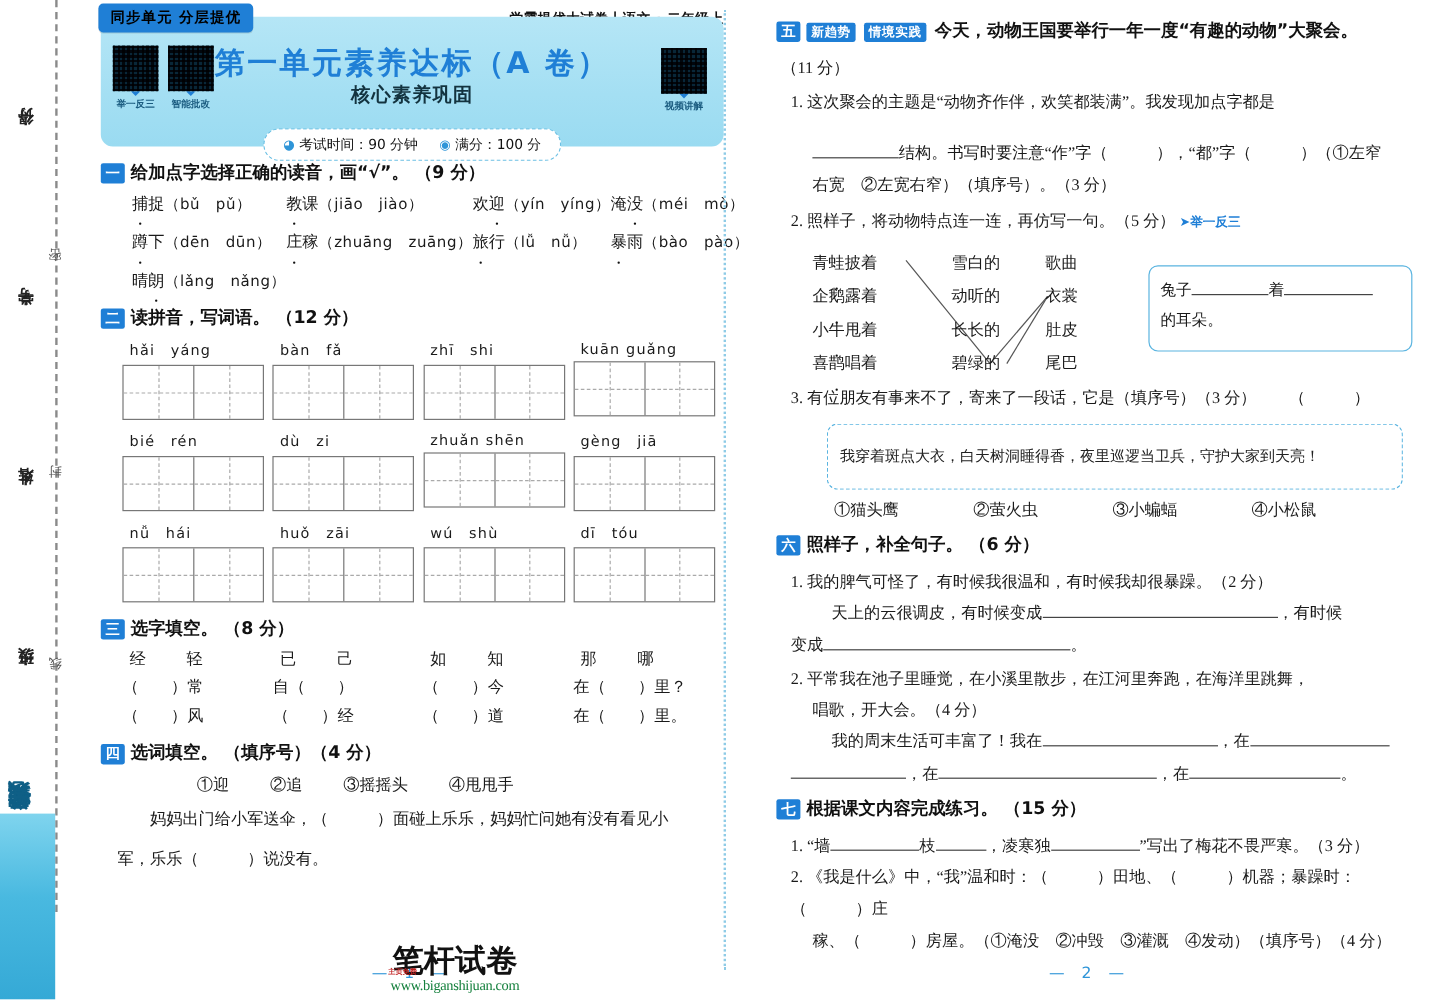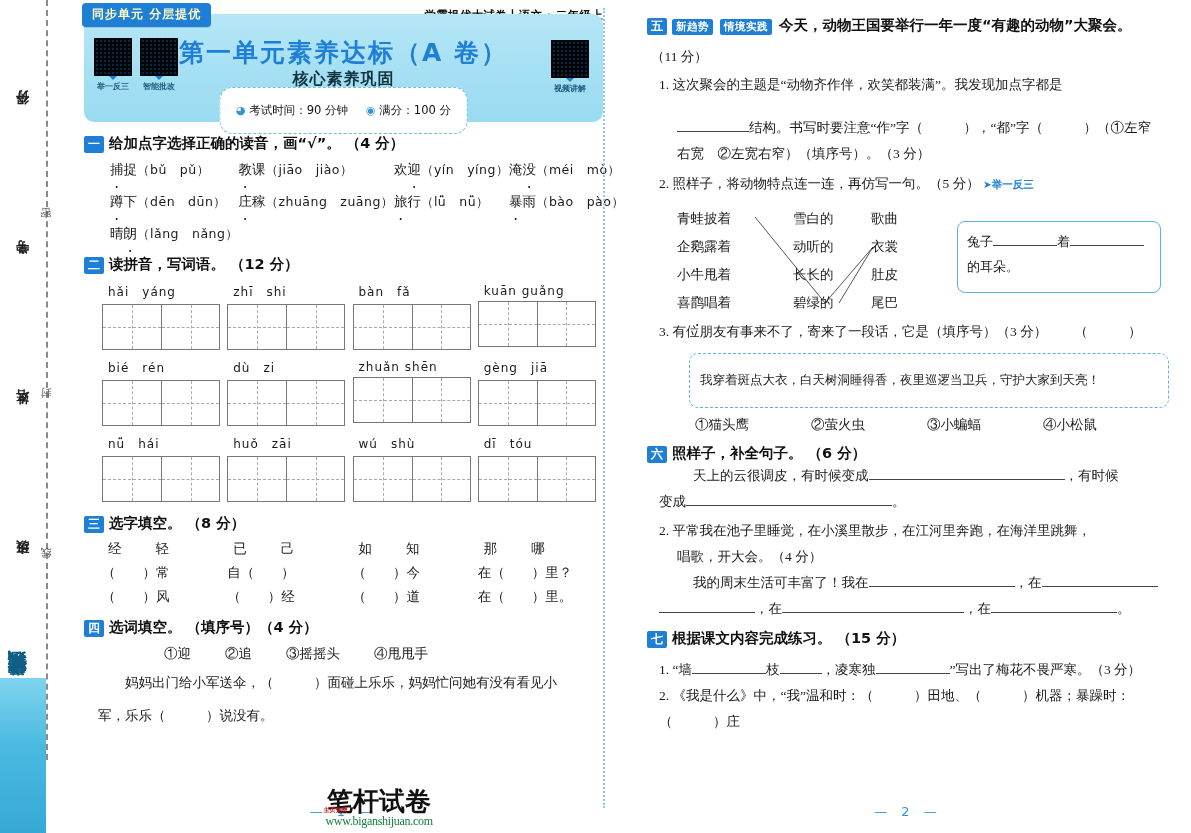--- a/index.html
+++ b/index.html
@@ -63,21 +63,21 @@
     font-size:11.5px; font-weight:bold; color:#111; letter-spacing:.3px;
     font-family:"DejaVu Sans", sans-serif; white-space:nowrap;
   }
   .banner {
     margin-top:8px; height:108px; border-radius:10px;
     background:linear-gradient(180deg,#b5e6f6 0%, #a4dff3 60%, #9adbf1 100%);
     position:relative;
   }
   .tag-pill {
     position:absolute; left:-2px; top:-11px;
-    background:#1f7fd6; color:#fef9c3; font-weight:bold;
+    background:#1f7fd6; color:#000000; font-weight:bold;
     font-size:12px; padding:3px 10px 4px 10px; border-radius:4px;
     font-family:"DejaVu Sans", sans-serif; letter-spacing:1px;
     box-shadow:0 1px 0 rgba(0,0,0,.12);
   }
   .qr-group { position:absolute; left:10px; top:24px; display:flex; gap:8px; }
   .qr-one { text-align:center; }
   .qr-box { width:38px; height:38px; background:#0d2b3a; position:relative;
             background-image:
               repeating-linear-gradient(90deg,#0d2b3a 0 2px,#b9e6f7 2px 4px),
               repeating-linear-gradient(0deg,#0d2b3a 0 2px,transparent 2px 4px);
@@ -94,21 +94,21 @@
     font-family:"DejaVu Sans", sans-serif;
   }
   .ttl-sub {
     position:absolute; left:0; right:0; top:55px; text-align:center;
     font-size:16px; font-weight:bold; color:#13333f; letter-spacing:1px;
     font-family:"DejaVu Sans", sans-serif;
   }
   .info-pill {
     position:absolute; left:50%; transform:translateX(-50%); bottom:-12px;
     background:#fff; border:1.5px dashed #6cc0e4; border-radius:13px;
-    padding:15px 16px; font-size:11.5px; color:#111; white-space:nowrap;
+    padding:5px 16px; font-size:11.5px; color:#111; white-space:nowrap;
     font-family:"DejaVu Sans", sans-serif; display:flex; gap:18px; align-items:center;
   }
   .info-pill .ic { color:#2f95d8; font-size:11px; }
 
   
   .qsec { margin:12px 8px 0 8px; }
   .qhead { display:flex; align-items:baseline; gap:5px; font-size:14.5px;
            font-weight:bold; font-family:"DejaVu Sans", sans-serif; color:#111; }
   .num-box {
     display:inline-block; background:#1f7fd6; color:#fff;
@@ -163,21 +163,21 @@
     font-family:"DejaVu Sans", sans-serif;
   }
 
   .match-wrap { margin:7px 0 0 30px; position:relative; height:112px; }
   .mcol { position:absolute; top:0; font-size:13.5px; line-height:28px; }
   .mcol.c1 { left:0; }
   .mcol.c2 { left:116px; }
   .mcol.c3 { left:194px; }
   .match-svg { position:absolute; left:0; top:0; width:270px; height:112px; }
   .ansbox {
-    position:absolute; left:280px; top:16px; width:204px; height:72px;
+    position:absolute; left:280px; top:16px; width:220px; height:72px;
     border:1.5px solid #5ab4e0; border-radius:8px; background:#fff;
     padding:7px 9px; font-size:13px; line-height:1.95;
   }
 
   .riddle {
     margin:8px 0 0 42px; width:480px;
     border:1.5px dashed #5ab4e0; border-radius:9px;
     padding:18px 10px; font-size:12.5px; color:#222; white-space:nowrap;
   }
   .riddle-opts { margin:8px 0 0 48px; display:flex; gap:62px; font-size:13.5px; }
@@ -253,21 +253,21 @@
           <span><span class="ic">◉</span>
                 <span>满分：100 分</span></span>
         </div>
       </div>
     </div>
 
     <div class="qsec">
       <div class="qhead">
         <span class="num-box">一</span>
         <span>给加点字选择正确的读音，画“√”。</span>
-        <span class="pts">（4 分）</span>
+        <span class="pts">（9 分）</span>
       </div>
       <div class="py-grid" id="py-grid">
           <div class="py-item"><span class="dotchar">捕</span>捉<span class="py-opts">（bǔ　pǔ）</span></div>
           <div class="py-item"><span class="dotchar">教</span>课<span class="py-opts">（jiāo　jiào）</span></div>
           <div class="py-item">欢<span class="dotchar">迎</span><span class="py-opts">（yín　yíng）</span></div>
           <div class="py-item">淹<span class="dotchar">没</span><span class="py-opts">（méi　mò）</span></div>
           <div class="py-item"><span class="dotchar">蹲</span>下<span class="py-opts">（dēn　dūn）</span></div>
           <div class="py-item"><span class="dotchar">庄</span>稼<span class="py-opts">（zhuāng　zuāng）</span></div>
           <div class="py-item"><span class="dotchar">旅</span>行<span class="py-opts">（lǚ　nǚ）</span></div>
           <div class="py-item"><span class="dotchar">暴</span>雨<span class="py-opts">（bào　pào）</span></div>
@@ -284,28 +284,28 @@
       <div id="tz-rows">
           <div class="tz-row">
             <div class="tz-cell-group">
               <div class="tz-py">hǎi　yáng</div>
               <div class="tz-box">
                 <div class="tz-sq"></div>
                 <div class="tz-sq"></div>
               </div>
             </div>
             <div class="tz-cell-group">
+              <div class="tz-py">bàn　fǎ</div>
+              <div class="tz-box">
+                <div class="tz-sq"></div>
+                <div class="tz-sq"></div>
+              </div>
+            </div>
+            <div class="tz-cell-group">
               <div class="tz-py">zhī　shi</div>
-              <div class="tz-box">
-                <div class="tz-sq"></div>
-                <div class="tz-sq"></div>
-              </div>
-            </div>
-            <div class="tz-cell-group">
-              <div class="tz-py">bàn　fǎ</div>
               <div class="tz-box">
                 <div class="tz-sq"></div>
                 <div class="tz-sq"></div>
               </div>
             </div>
             <div class="tz-cell-group">
               <div class="tz-py">kuān guǎng</div>
               <div class="tz-box">
                 <div class="tz-sq"></div>
                 <div class="tz-sq"></div>
@@ -508,20 +508,21 @@
         </div>
     </div>
 
     <div class="qsec" style="margin-top:10px;">
       <div class="qhead">
         <span class="num-box">六</span>
         <span>照样子，补全句子。</span>
         <span class="pts">（6 分）</span>
       </div>
 
+      <div class="qitem">1. 我的脾气可怪了，有时候我很温和，有时候我却很暴躁。（2 分）</div>
       <div class="qitem" style="margin-left:46px;margin-top:0;">
         <span>天上的云很调皮，有时候变成</span><span class="blank" style="width:196px;"></span><span>，有时候</span>
       </div>
       <div class="qitem" style="margin-left:12px;margin-top:0;">
         <span>变成</span><span class="blank" style="width:206px;"></span><span>。</span>
       </div>
 
       <div class="qitem" style="margin-top:2px;">2. 平常我在池子里睡觉，在小溪里散步，在江河里奔跑，在海洋里跳舞，</div>
       <div class="qitem" style="margin-left:30px;margin-top:0;">唱歌，开大会。（4 分）</div>
       <div class="qitem" style="margin-left:46px;margin-top:0;">
@@ -535,17 +536,18 @@
     <div class="qsec" style="margin-top:6px;">
       <div class="qhead">
         <span class="num-box">七</span>
         <span>根据课文内容完成练习。</span>
         <span class="pts">（15 分）</span>
       </div>
       <div class="qitem">
         <span>1. “墙</span><span class="blank" style="width:74px;"></span><span>枝</span><span class="blank" style="width:42px;"></span><span>，凌寒独</span><span class="blank" style="width:74px;"></span><span>”写出了梅花不畏严寒。（3 分）</span>
       </div>
       <div class="qitem" style="margin-top:0;">2. 《我是什么》中，“我”温和时：（　　　）田地、（　　　）机器；暴躁时：（　　　）庄</div>
+      <div class="qitem" style="margin-top:0;margin-left:30px;">稼、（　　　）房屋。（①淹没　②冲毁　③灌溉　④发动）（填序号）（4 分）</div>
     </div>
 
     <div class="pagenum">— 2 —</div>
   </div>
 </div>
 
 </body></html>

